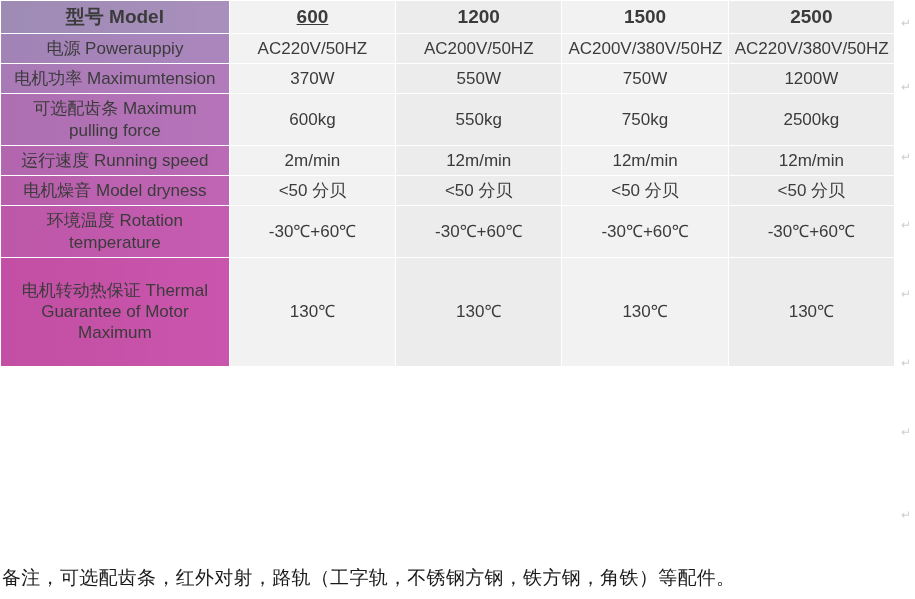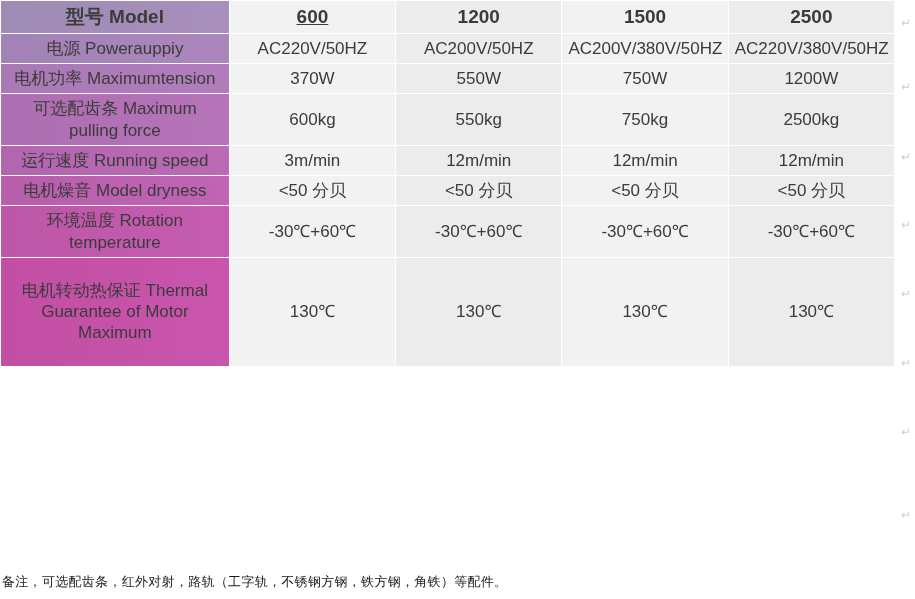--- a/index.html
+++ b/index.html
@@ -56,21 +56,21 @@
   .lc2 { background: linear-gradient(90deg,#a87ab5 0%, #b27cbc 100%); }
   .lc3 { background: linear-gradient(90deg,#ad6fb1 0%, #b673b9 100%); }
   .lc4 { background: linear-gradient(90deg,#b266ae 0%, #bb6ab6 100%); }
   .lc5 { background: linear-gradient(90deg,#b75fab 0%, #c064b4 100%); }
   .lc6 { background: linear-gradient(90deg,#bd57a7 0%, #c55cb1 100%); }
   .lc7 { background: linear-gradient(90deg,#c24fa3 0%, #ca55ad 100%); }
   .note {
     position: absolute;
     left: 2px;
     bottom: 8px;
-    font-size: 13px;
+    font-size: 19px;
     color: #1a1a1a;
     font-family: "Liberation Serif", serif;
     letter-spacing: 0.3px;
   }
   .right-marks {
     position: absolute;
     right: 2px;
     top: 0;
     width: 14px;
     height: 570px;
@@ -117,21 +117,21 @@
       <tr>
         <td class="label-cell lc3">可选配齿条 Maximum pulling force</td>
         <td class="value-cell">600kg</td>
         <td class="value-cell alt">550kg</td>
         <td class="value-cell">750kg</td>
         <td class="value-cell alt">2500kg</td>
       </tr>
 
       <tr>
         <td class="label-cell lc4">运行速度 Running speed</td>
-        <td class="value-cell">3m/min</td>
+        <td class="value-cell">2m/min</td>
         <td class="value-cell alt">12m/min</td>
         <td class="value-cell">12m/min</td>
         <td class="value-cell alt">12m/min</td>
       </tr>
 
       <tr>
         <td class="label-cell lc5">电机燥音 Model dryness</td>
         <td class="value-cell">&lt;50 分贝</td>
         <td class="value-cell alt">&lt;50 分贝</td>
         <td class="value-cell">&lt;50 分贝</td>

